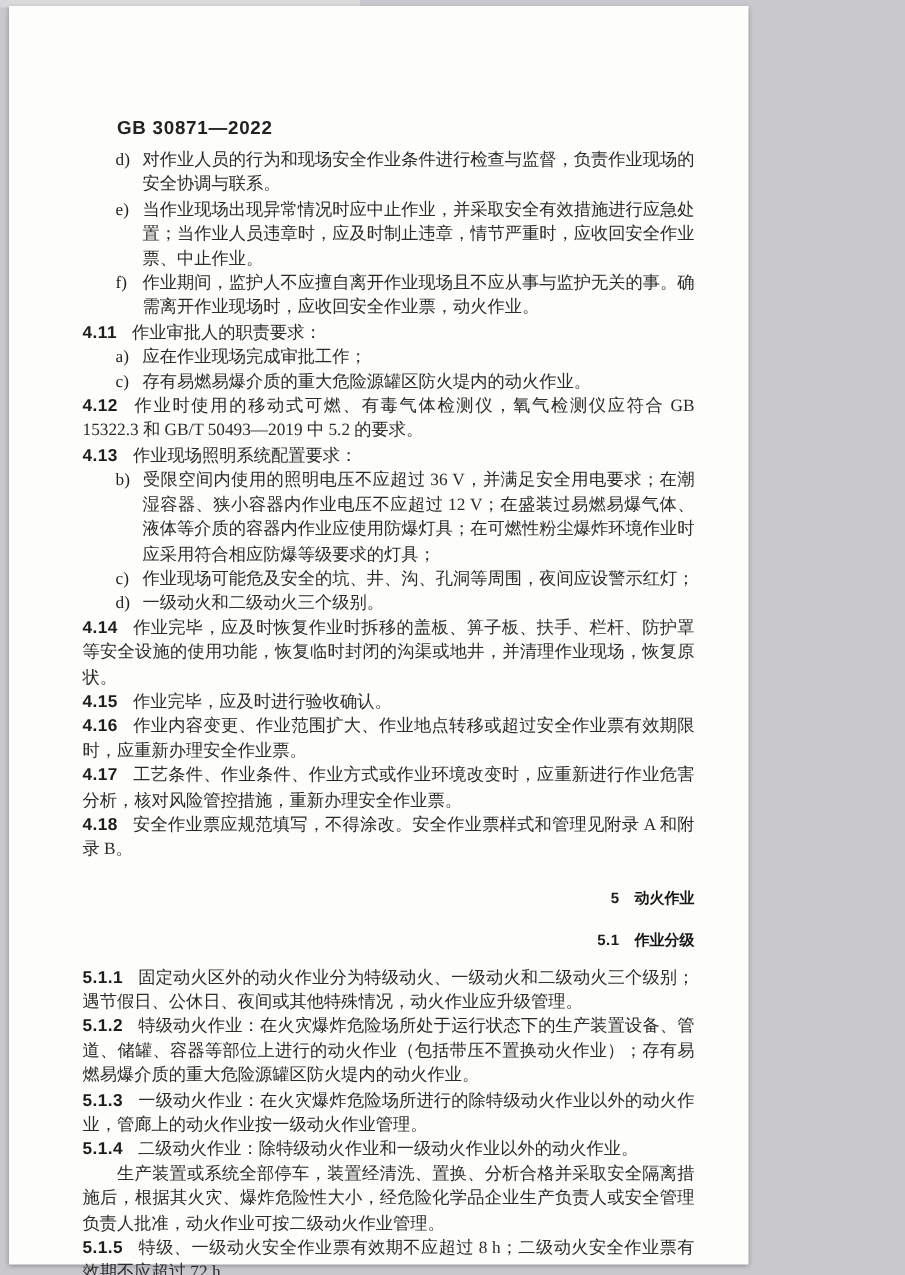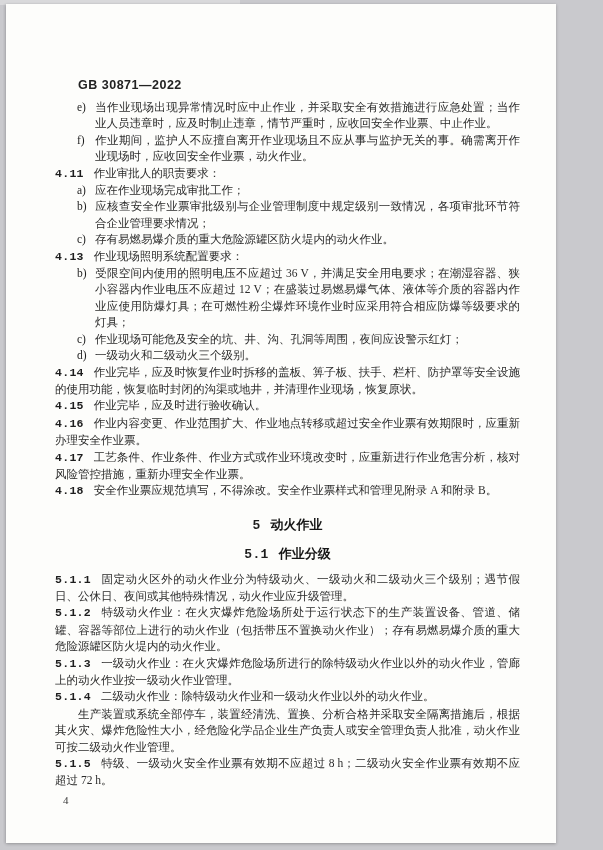--- a/index.html
+++ b/index.html
@@ -9,21 +9,21 @@
     font-family: "Liberation Serif", "DejaVu Serif", serif;
     position: relative;
   }
   .scan-strip-top {
     position: absolute; left: 0; top: 0; width: 240px; height: 5px;
     background: #d9d9db;
   }
   .page {
     position: absolute;
     left: 6px; top: 4px;
-    width: 550px; height: 839px;
+    width: 493px; height: 839px;
     background: #fdfdfb;
     box-shadow: 0 1px 3px rgba(0,0,0,0.25), -2px 0 2px rgba(0,0,0,0.04);
   }
   .content {
     position: absolute;
     left: 0; top: 0; right: 0;
     padding: 74px 36px 0 49px;
     color: #2b2b2b;
   }
   .doc-header {
@@ -35,69 +35,70 @@
     margin-left: 23px;
     margin-bottom: 7px;
   }
   .doc-body {
     font-size: 11.5px;
     line-height: 16.4px;
     text-align: justify;
   }
   .blk { margin: 0; }
   .blk .num {
-    font-family: Liberation Mono, monospace;
+    font-family: Liberation Sans, sans-serif;
     font-weight: bold;
     color: #1d1d1d;
     margin-right: 10px;
     letter-spacing: 0.3px;
   }
   .blk.li {
     padding-left: 40px;
     text-indent: -18px;
   }
   .blk.li .label {
     display: inline-block;
     width: 18px;
     text-indent: 0;
     color: #1d1d1d;
   }
   .blk.para { text-indent: 2em; }
   .blk.h1, .blk.h2 {
     font-family: "Liberation Sans", "DejaVu Sans", sans-serif;
     font-weight: bold;
-    font-size: 13px;
+    font-size: 10px;
     color: #161616;
-    text-align: center;
+    text-align: right;
   }
   .blk.h1 { margin: 17px 0 12px 0; }
   .blk.h2 { margin: 12px 0 7px 0; }
   .page-number {
     font-size: 11px;
     color: #3a3a3a;
     margin-top: 5px;
     margin-left: 8px;
     text-align: left;
   }
 </style>
 </head>
 <body>
 
 <div class="scan-strip-top"></div>
 
 <div class="page">
   <div class="content">
     <div class="doc-header">GB 30871—2022</div>
     <div class="doc-body">
+        <div class="blk li"><span class="label">d)</span><span>对作业人员的行为和现场安全作业条件进行检查与监督，负责作业现场的安全协调与联系。</span></div>
         <div class="blk li"><span class="label">e)</span><span>当作业现场出现异常情况时应中止作业，并采取安全有效措施进行应急处置；当作业人员违章时，应及时制止违章，情节严重时，应收回安全作业票、中止作业。</span></div>
         <div class="blk li"><span class="label">f)</span><span>作业期间，监护人不应擅自离开作业现场且不应从事与监护无关的事。确需离开作业现场时，应收回安全作业票，动火作业。</span></div>
         <div class="blk clause"><span class="num">4.11</span><span>作业审批人的职责要求：</span></div>
         <div class="blk li"><span class="label">a)</span><span>应在作业现场完成审批工作；</span></div>
-        <div class="blk li"><span class="label">b)</span><span>应核查安全作业票审批级别与企业管理制度中规定级别一致情况，各项审批环节符合企业管理要求情况；</span></div>
         <div class="blk li"><span class="label">c)</span><span>存有易燃易爆介质的重大危险源罐区防火堤内的动火作业。</span></div>
+        <div class="blk clause"><span class="num">4.12</span><span>作业时使用的移动式可燃、有毒气体检测仪，氧气检测仪应符合 GB 15322.3 和 GB/T 50493—2019 中 5.2 的要求。</span></div>
         <div class="blk clause"><span class="num">4.13</span><span>作业现场照明系统配置要求：</span></div>
         <div class="blk li"><span class="label">b)</span><span>受限空间内使用的照明电压不应超过 36 V，并满足安全用电要求；在潮湿容器、狭小容器内作业电压不应超过 12 V；在盛装过易燃易爆气体、液体等介质的容器内作业应使用防爆灯具；在可燃性粉尘爆炸环境作业时应采用符合相应防爆等级要求的灯具；</span></div>
         <div class="blk li"><span class="label">c)</span><span>作业现场可能危及安全的坑、井、沟、孔洞等周围，夜间应设警示红灯；</span></div>
         <div class="blk li"><span class="label">d)</span><span>一级动火和二级动火三个级别。</span></div>
         <div class="blk clause"><span class="num">4.14</span><span>作业完毕，应及时恢复作业时拆移的盖板、箅子板、扶手、栏杆、防护罩等安全设施的使用功能，恢复临时封闭的沟渠或地井，并清理作业现场，恢复原状。</span></div>
         <div class="blk clause"><span class="num">4.15</span><span>作业完毕，应及时进行验收确认。</span></div>
         <div class="blk clause"><span class="num">4.16</span><span>作业内容变更、作业范围扩大、作业地点转移或超过安全作业票有效期限时，应重新办理安全作业票。</span></div>
         <div class="blk clause"><span class="num">4.17</span><span>工艺条件、作业条件、作业方式或作业环境改变时，应重新进行作业危害分析，核对风险管控措施，重新办理安全作业票。</span></div>
         <div class="blk clause"><span class="num">4.18</span><span>安全作业票应规范填写，不得涂改。安全作业票样式和管理见附录 A 和附录 B。</span></div>
         <div class="blk h1"><span class="num">5</span><span>动火作业</span></div>

